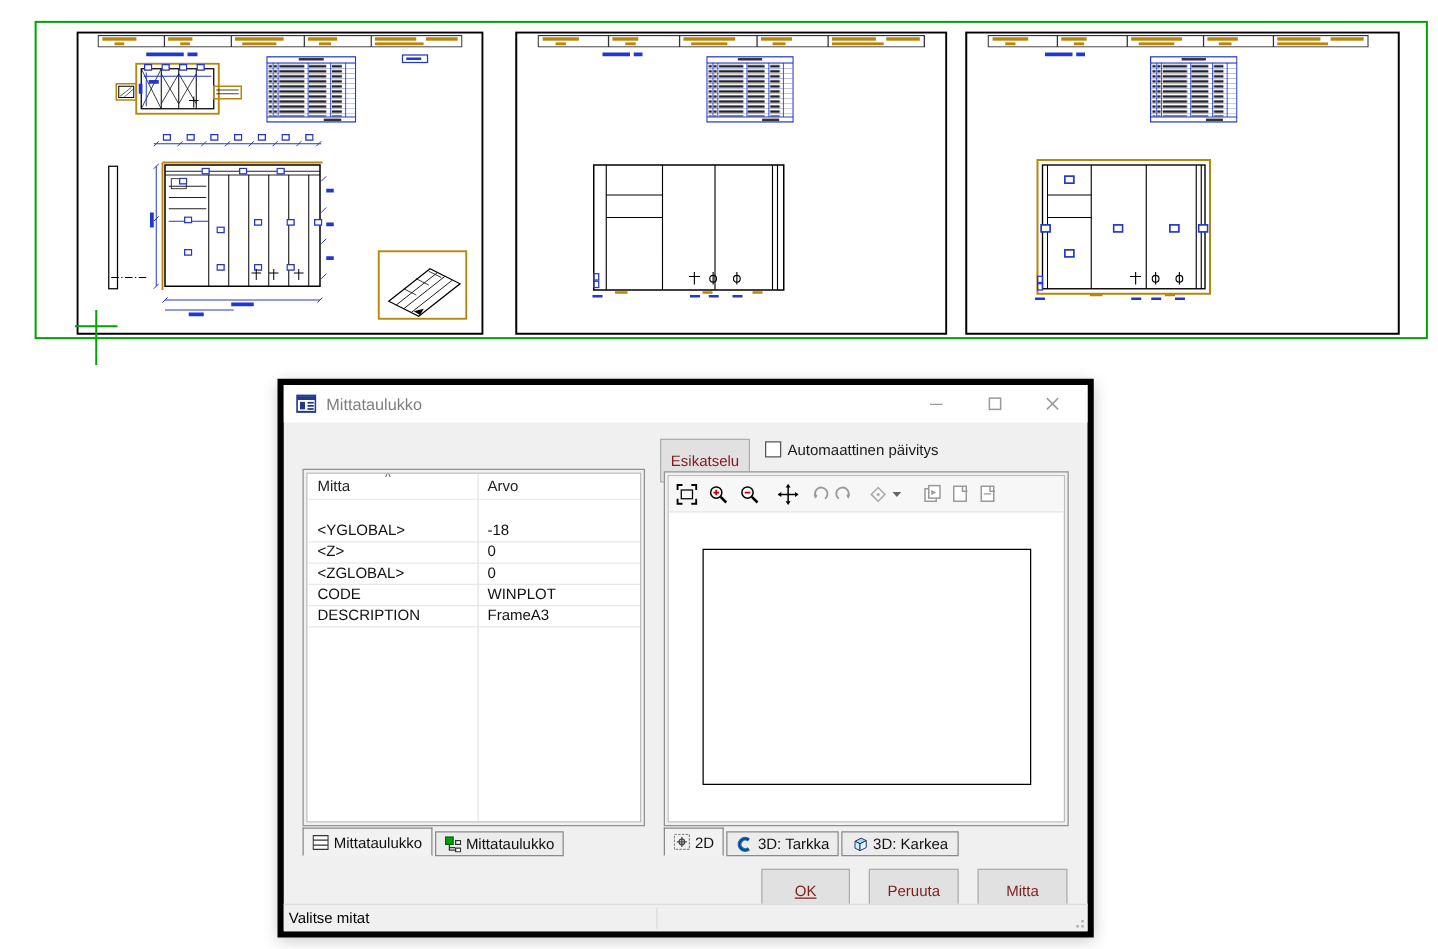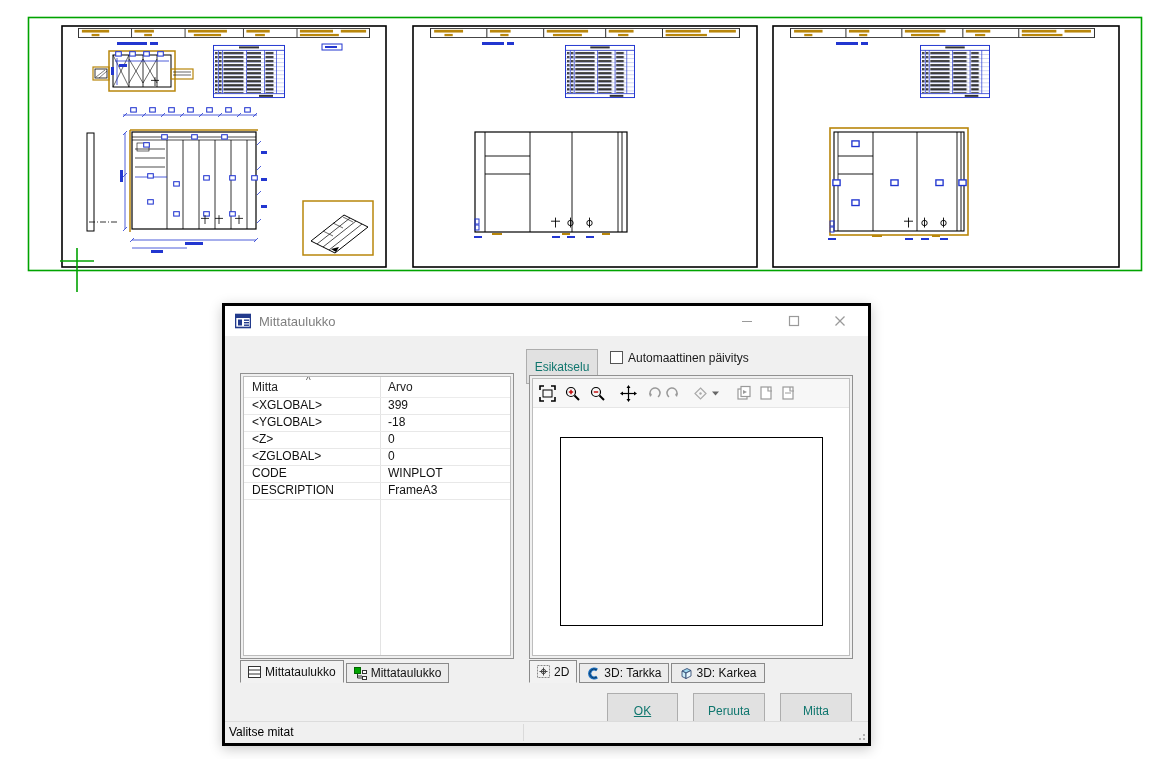--- a/index.html
+++ b/index.html
@@ -5,26 +5,26 @@
   html,body{margin:0;padding:0;}
   body{width:1150px;height:759px;position:relative;background:#ffffff;overflow:hidden;
        font-family:"Liberation Sans",sans-serif;font-size:12px;color:#1a1a1a;}
   .abs{position:absolute;}
   
   .sheet{position:absolute;background:#fff;}
   .sheet svg{display:block;}
   #green-overlay{position:absolute;left:0;top:0;pointer-events:none;}
   
   #dialog{position:absolute;left:222px;top:303px;width:643px;height:437px;background:#f0f0f0;
-          border:3px solid #000000;box-sizing:content-box;box-shadow:0 3px 12px rgba(0,0,0,.22);}
+          border:5px solid #000000;box-sizing:content-box;box-shadow:0 3px 12px rgba(0,0,0,.22);}
   #titlebar{position:absolute;left:0;top:0;width:643px;height:30px;background:#ffffff;}
   #title-text{position:absolute;left:34px;top:8px;font-size:13px;color:#7f7f7f;}
   .win-btn{position:absolute;top:0;width:34px;height:30px;display:flex;align-items:center;justify-content:center;color:#8a8a8a;}
   .btn{position:absolute;height:35px;background:#e1e1e1;border:1px solid #adadad;box-sizing:border-box;
-       display:flex;align-items:center;justify-content:center;font-size:12px;color:#0f766e;text-align:center;}
+       display:flex;align-items:center;justify-content:center;font-size:12px;color:#7f1d1d;text-align:center;}
   .panel{position:absolute;border:1px solid #919191;background:#f0f0f0;box-sizing:border-box;padding:2px;}
   .panel-inner{width:100%;height:100%;background:#ffffff;border:1px solid #bdbdbd;box-sizing:border-box;position:relative;overflow:hidden;}
   
   .hdr-row{position:absolute;left:0;top:0;right:0;height:20px;border-bottom:1px solid #ececec;}
   .hdr-cell{position:absolute;top:3px;font-size:12px;color:#222;}
   .col-divider{position:absolute;top:0;bottom:0;left:136px;width:1px;background:#e3e3e3;}
   .m-row{position:absolute;left:0;right:0;height:17px;border-bottom:1px solid #e8e8e8;}
   .m-cell{position:absolute;top:1px;font-size:12px;color:#111;white-space:nowrap;}
   .sort-caret{position:absolute;left:62px;top:-2px;font-size:10px;color:#555;}
   
@@ -340,24 +340,20 @@
   <span class="abs" style="left:403px;top:45px;">Automaattinen päivitys</span>
 
   <div class="panel" style="left:15px;top:67px;width:274px;height:286px;">
     <div class="panel-inner">
       <div class="col-divider"></div>
       <div class="hdr-row">
         <span class="sort-caret">^</span>
         <span class="hdr-cell" style="left:8px">Mitta</span>
         <span class="hdr-cell" style="left:144px">Arvo</span>
       </div>
-      <div class="m-row" style="top:20px">
-        <span class="m-cell" style="left:8px">&lt;XGLOBAL&gt;</span>
-        <span class="m-cell" style="left:144px">399</span>
-      </div>
       <div class="m-row" style="top:37px">
         <span class="m-cell" style="left:8px">&lt;YGLOBAL&gt;</span>
         <span class="m-cell" style="left:144px">-18</span>
       </div>
       <div class="m-row" style="top:54px">
         <span class="m-cell" style="left:8px">&lt;Z&gt;</span>
         <span class="m-cell" style="left:144px">0</span>
       </div>
       <div class="m-row" style="top:71px">
         <span class="m-cell" style="left:8px">&lt;ZGLOBAL&gt;</span>

